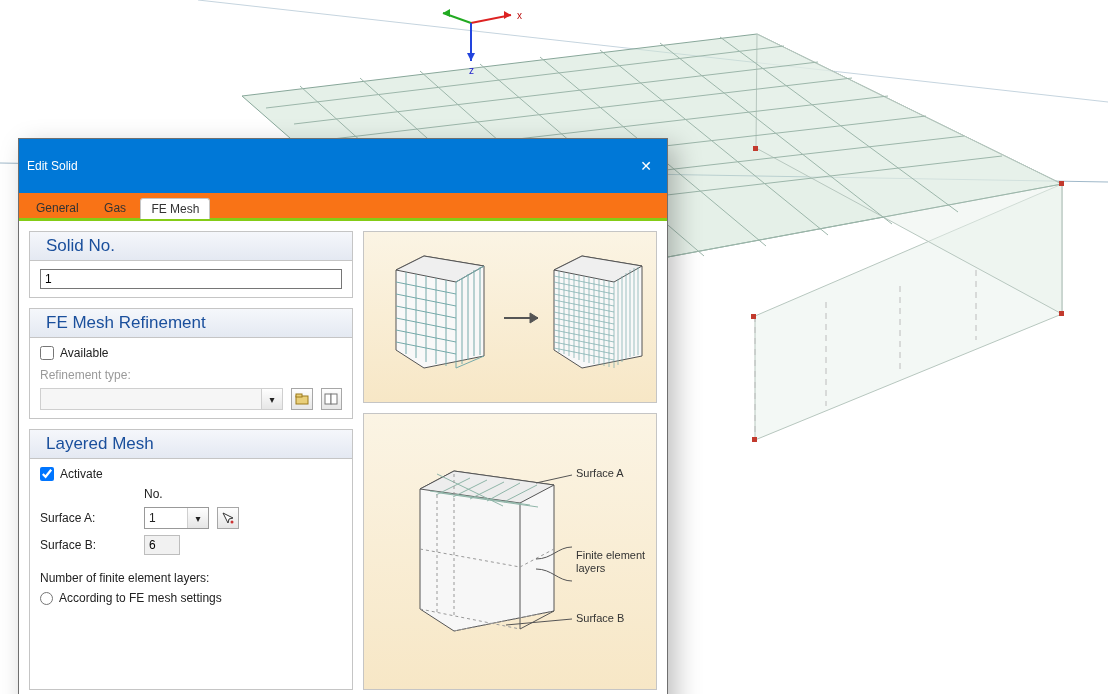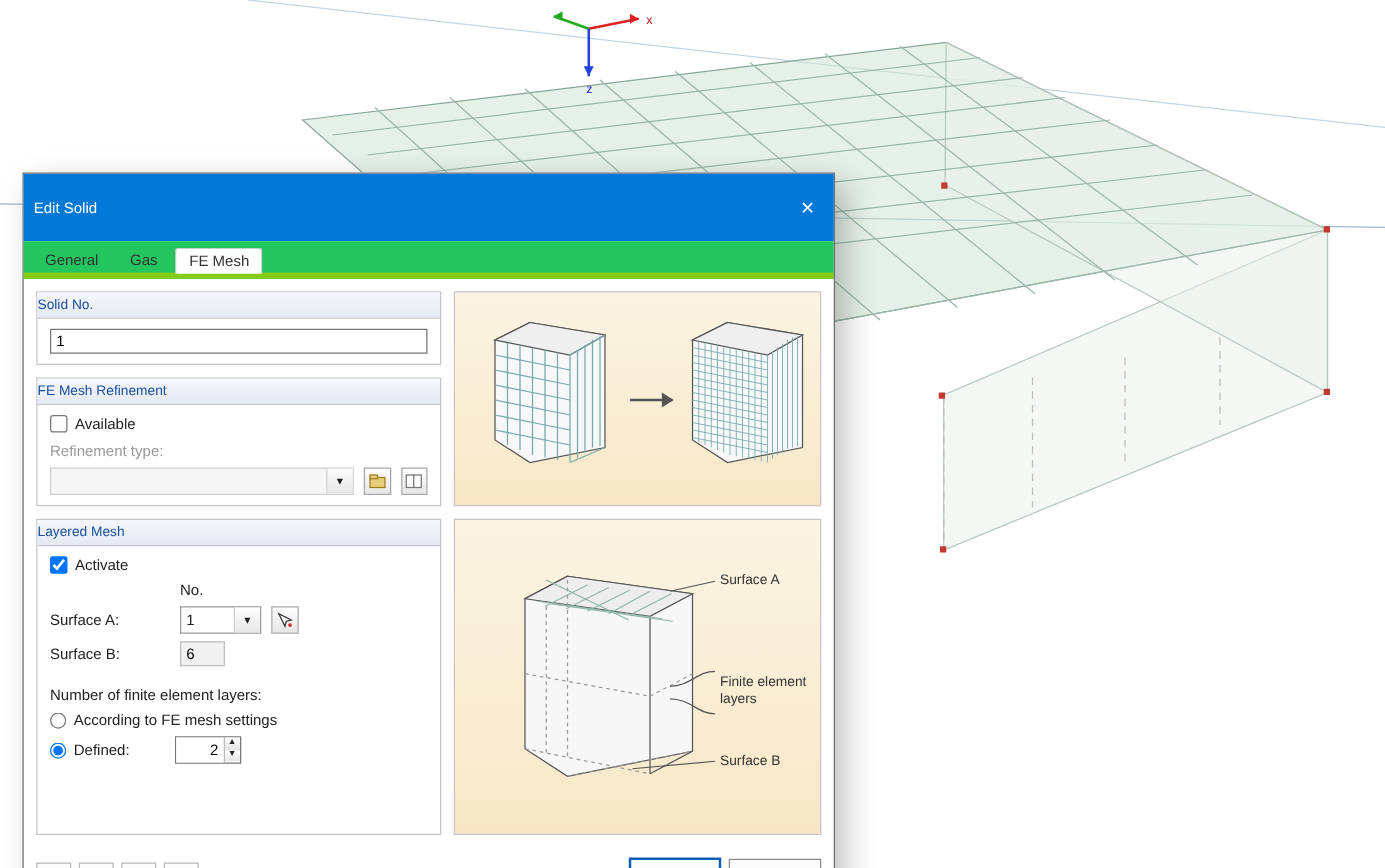--- a/index.html
+++ b/index.html
@@ -2,28 +2,28 @@
 <html><head>
 <meta charset="utf-8">
 <style>
   html,body{margin:0;padding:0;font:12px "Segoe UI",Tahoma,Arial,sans-serif;background:#fff;color:#222;width:1108px;height:694px;overflow:hidden}
   
   .scene{position:absolute;inset:0}
   .dialog{position:absolute;left:18px;top:138px;width:648px;border:1px solid #6f6f6f;box-shadow:8px 8px 24px rgba(0,0,0,.25);background:#fff}
   .title-bar{height:26px;line-height:26px;padding:14px 8px;background:#0078d7;color:#fff;font-size:12px;display:flex;align-items:center}
   .title-bar .spacer{flex:1}
   .title-bar .close{width:26px;text-align:center;cursor:default;font-size:14px}
-  .tab-strip{padding:4px 6px 0 6px;background:#22c55e;border-bottom:5px solid #84cc16}
+  .tab-strip{padding:4px 6px 0 6px;background:#f97316;border-bottom:3px solid #84cc16}
   .tab{display:inline-block;padding:3px 10px;border:1px solid transparent;border-bottom:none;color:#333;cursor:default}
   .tab.active{border-color:#c5c5c5;background:#fff;position:relative;top:1px;border-radius:3px 3px 0 0}
   .dialog-body{display:flex;padding:10px;gap:10px}
   .left-col{width:324px;display:flex;flex-direction:column;gap:10px}
   .right-col{flex:1;display:flex;flex-direction:column;gap:10px}
   .group{border:1px solid #c5c5c5}
-  .group-head{background:linear-gradient(#f5f7fb,#e4e9f2);color:#1a4f9c;padding:4px 0;font-size:11px;border-bottom:1px solid #c5c5c5}
+  .group-head{background:linear-gradient(#f5f7fb,#e4e9f2);color:#1a4f9c;padding:4px 16px;font-size:17px;border-bottom:1px solid #c5c5c5}
   .group-body{padding:8px 10px}
   .textbox{width:100%;box-sizing:border-box;border:1px solid #767676;height:20px;padding:1px 4px;font:inherit;background:#fff}
   .textbox.ro{background:#f1f1f1;border-color:#bdbdbd;width:36px}
   .check{display:flex;align-items:flex-start;gap:6px;margin-bottom:4px}
   .check input{width:14px;height:14px;margin:0}
   .dim{color:#9a9a9a}
   .row{display:flex;align-items:center;gap:8px;margin-top:6px}
   .label-col{width:96px}
   .combo{border:1px solid #999;height:20px;background:#fff;display:inline-flex;align-items:center}
   .combo.disabled{border-color:#cfcfcf;background:#f6f6f6}
@@ -199,32 +199,20 @@
           <div class="row">
             <span class="label-col">Surface B:</span>
             <input class="textbox ro" readonly="" value="6" style="">
           </div>
 
           <div style="margin-top:16px">Number of finite element layers:</div>
           <label class="radio">
             <input type="radio" name="nl" style="">
             <span>According to FE mesh settings</span>
           </label>
-          <label class="radio">
-            <input type="radio" name="nl" checked="" style="">
-            <span>Defined:</span>
-            <span style="width:24px"></span>
-            <span class="spin">
-              <input value="2" style="">
-              <span class="spins">
-                  <span>▲</span>
-                  <span>▼</span>
-                </span>
-            </span>
-          </label>
         </div>
       </div>
     </div>
 
     <div class="right-col">
       <div class="illus top">
         <svg width="270" height="150" viewBox="0 0 270 150">
 
           <g transform="translate(10,14)">
             <polygon points="28,0 88,10 88,100 28,112 0,94 0,14" fill="#f8f8f8" stroke="#555"></polygon>

